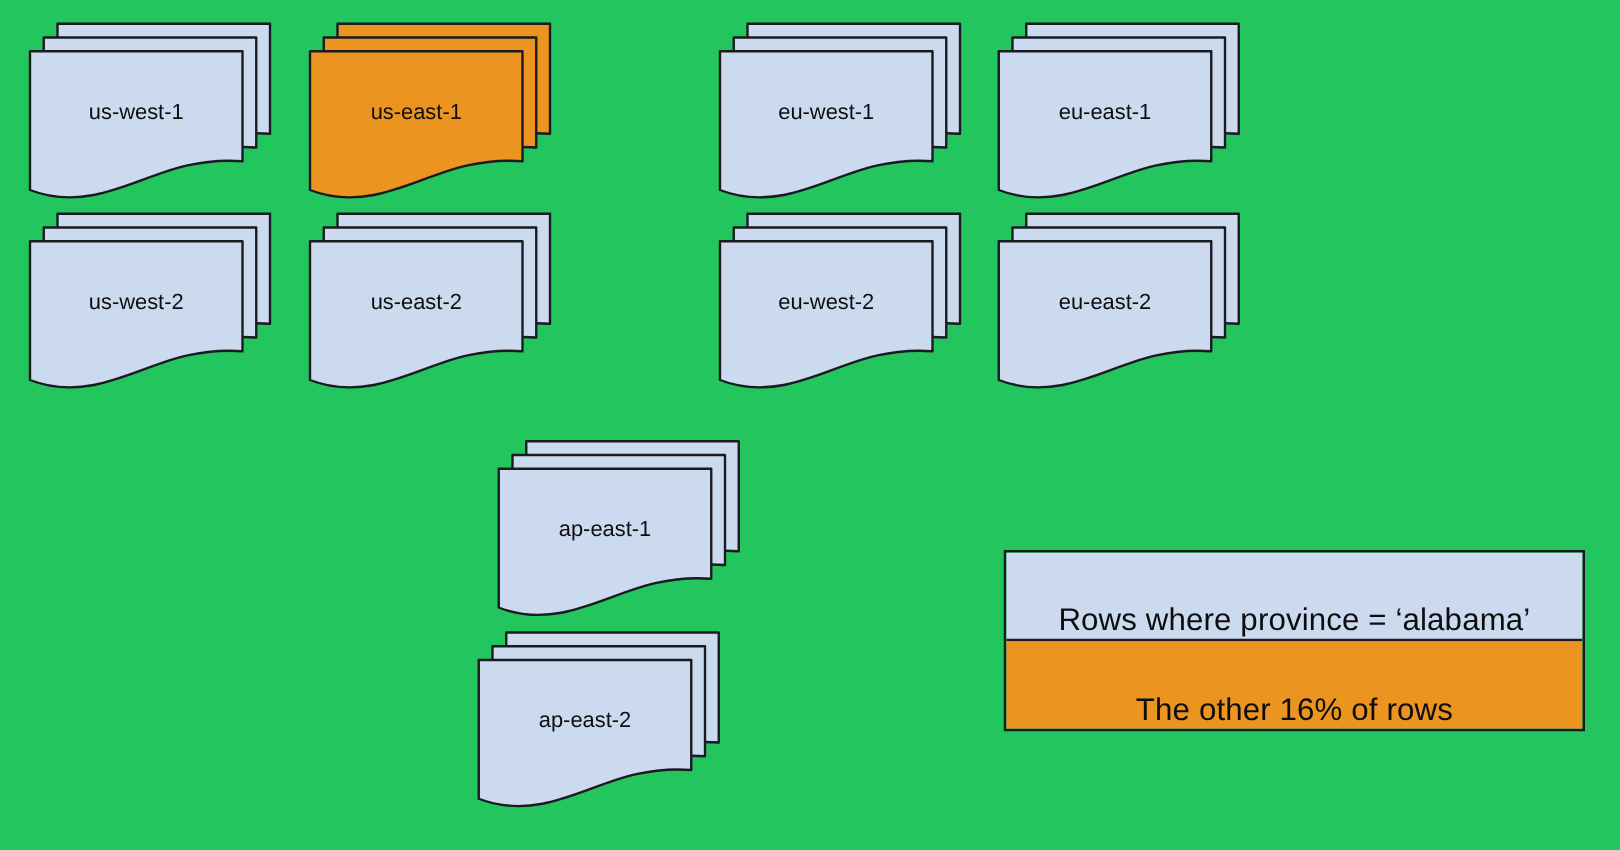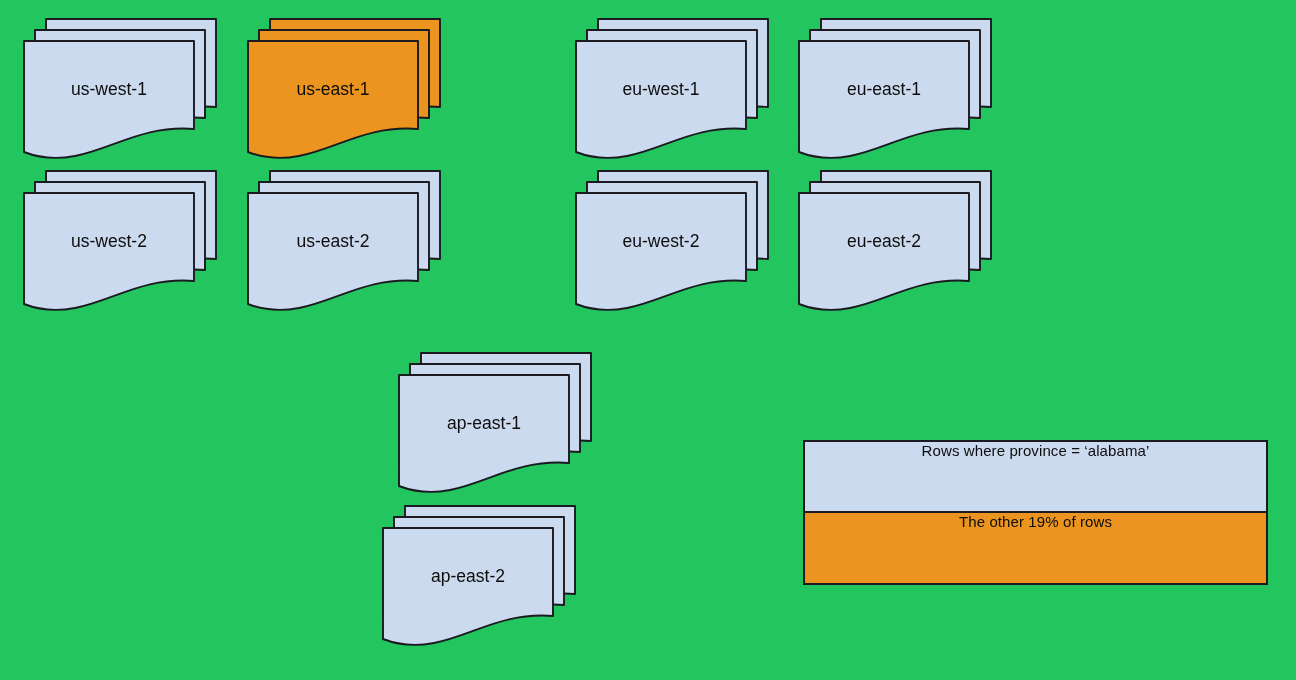--- a/index.html
+++ b/index.html
@@ -37,25 +37,25 @@
   
   .legend {
     position: absolute;
     box-sizing: border-box;
     border: 2px solid #1a1a20;
     overflow: hidden;
   }
   .legend-row {
     box-sizing: border-box;
     display: flex;
-    align-items: flex-start;
+    align-items: flex-end;
     justify-content: center;
     width: 100%;
     font-family: "Liberation Sans", sans-serif;
-    font-size: 15px;
+    font-size: 25px;
     color: #0d0d0d;
     letter-spacing: 0.1px;
   }
   .legend-row.top {
     height: 50%;
     border-bottom: 2px solid #1a1a20;
   }
   .legend-row.bottom {
     height: 50%;
   }
@@ -205,16 +205,16 @@
           <text class="doc-label" x="86" y="72.28" fill="#0d0d0d">ap-east-2</text>
         </svg>
       </div>
     </div>
 
   <div class="legend" id="legend" style="left: 803px; top: 440px; width: 465px; height: 145px; border-color: rgb(26, 26, 32);">
     <div class="legend-row top" id="legend-row-0" style="background: rgb(204, 218, 239); border-bottom-color: rgb(26, 26, 32); color: rgb(13, 13, 13);">
       <span>Rows where province = ‘alabama’</span>
     </div>
     <div class="legend-row bottom" id="legend-row-1" style="background: rgb(235, 148, 31); border-bottom-color: rgb(26, 26, 32); color: rgb(13, 13, 13);">
-      <span>The other 19% of rows</span>
+      <span>The other 16% of rows</span>
     </div>
   </div>
 </div>
 
 </body></html>

